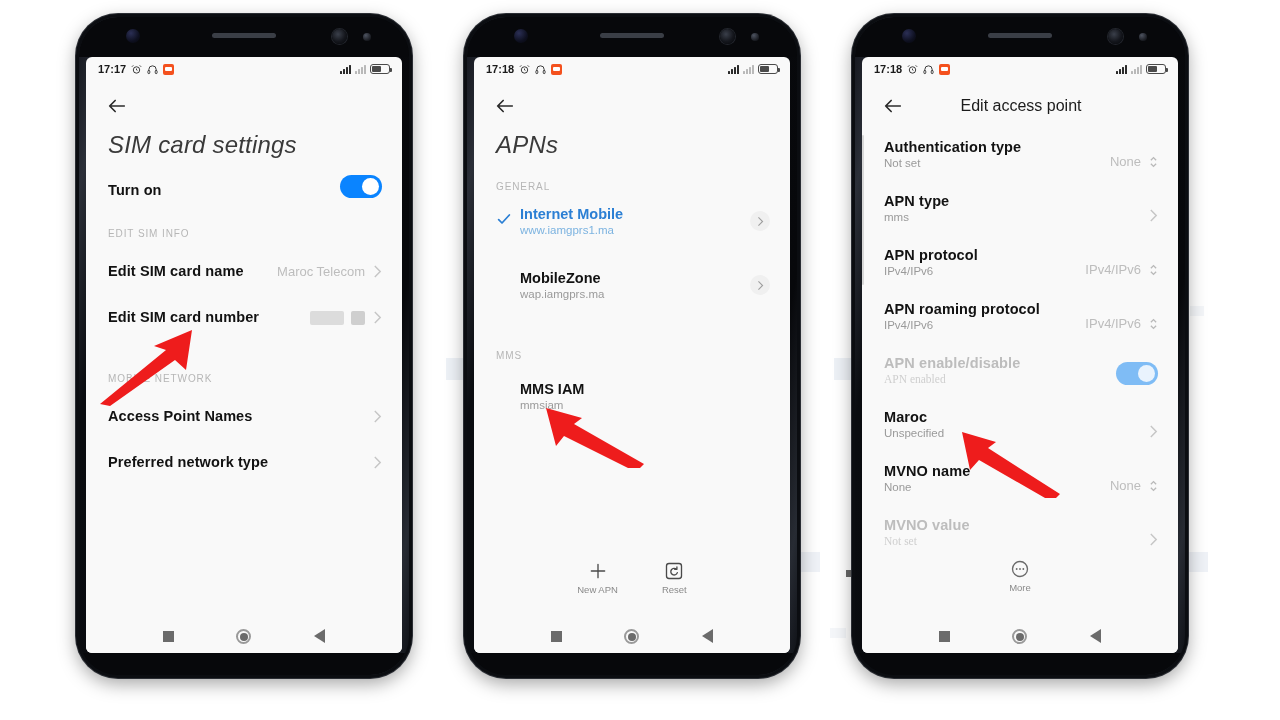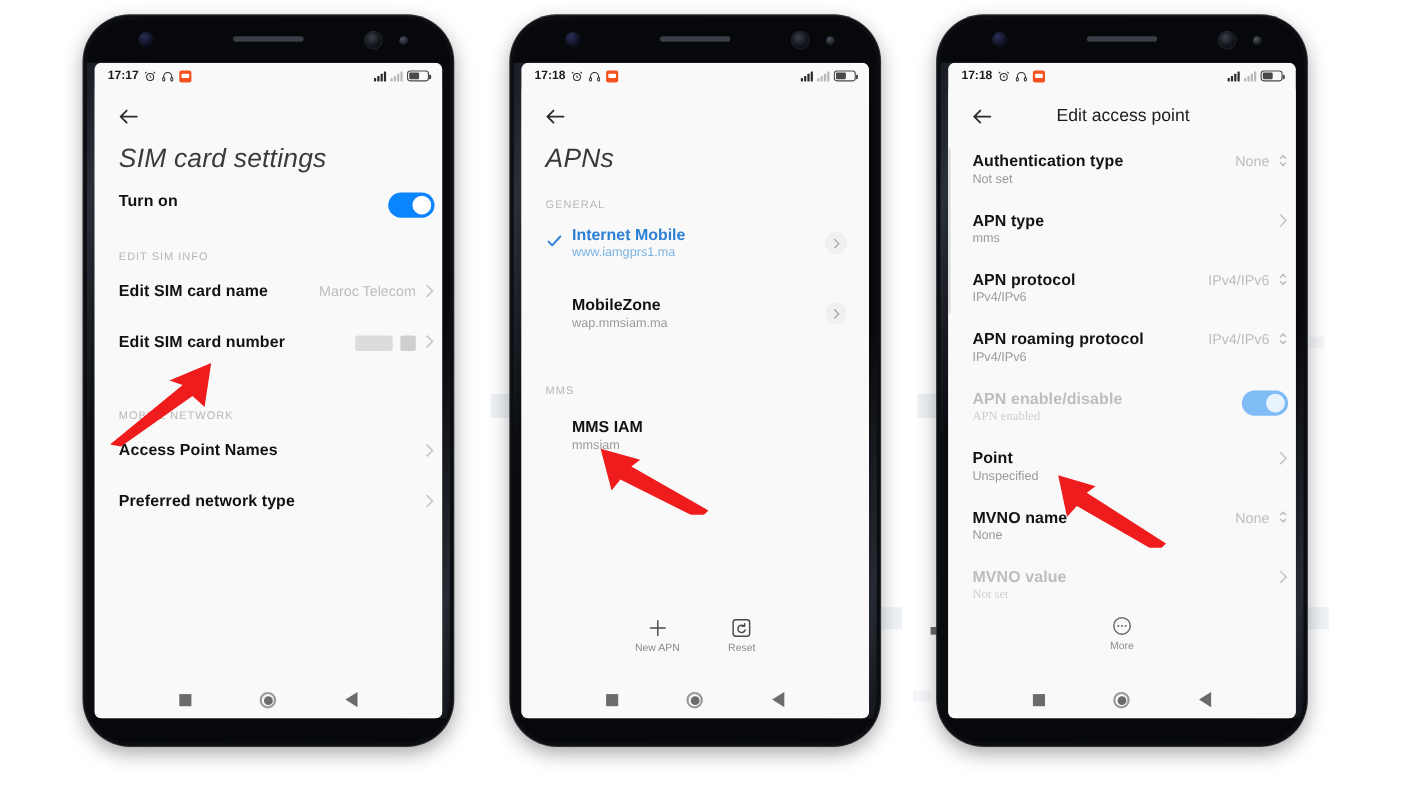--- a/index.html
+++ b/index.html
@@ -147,22 +147,22 @@
 
   .section-label {
     font-size: 10px;
     letter-spacing: .9px;
     color: #b6b6b6;
     padding: 18px 22px 6px 22px;
     font-weight: 500;
   }
 
   .row {
-    display: flex; align-items: flex-start;
-    padding: 12px 7px 12px 22px;
+    display: flex; align-items: flex-end;
+    padding: 12px 20px 12px 22px;
     min-height: 46px;
   }
   .row-main { flex: 1 1 auto; min-width: 0; }
   .row-title {
     font-size: 14.5px; color: #121212; font-weight: 700;
     letter-spacing: .1px;
   }
   .row-sub {
     font-size: 11.5px; color: #9a9a9a; margin-top: 2px;
   }
@@ -462,21 +462,21 @@
               <svg viewBox="0 0 10 16">
                   <path d="M2 2l6 6-6 6"></path>
                 </svg>
             </div>
           </div>
 
           <div class="apn-row" style="margin-top:18px">
             <div class="apn-check"></div>
             <div class="apn-body">
               <div class="apn-name">MobileZone</div>
-              <div class="apn-apn">wap.mmsiam.ma</div>
+              <div class="apn-apn">wap.iamgprs.ma</div>
             </div>
             <div class="apn-chev">
               <svg viewBox="0 0 10 16">
                   <path d="M2 2l6 6-6 6"></path>
                 </svg>
             </div>
           </div>
 
           <div class="section-label" style="padding-top:42px">MMS</div>
 
@@ -622,21 +622,21 @@
           <div class="row dim">
             <div class="row-main">
               <div class="row-title">APN enable/disable</div>
               <div class="row-sub">APN enabled</div>
             </div>
             <div class="toggle faded"></div>
           </div>
 
           <div class="row">
             <div class="row-main">
-              <div class="row-title">Point</div>
+              <div class="row-title">Maroc</div>
               <div class="row-sub">Unspecified</div>
             </div>
             <svg class="chev" viewBox="0 0 10 16">
                 <path d="M2 2l6 6-6 6"></path>
               </svg>
           </div>
 
           <div class="row">
             <div class="row-main">
               <div class="row-title">MVNO name</div>

